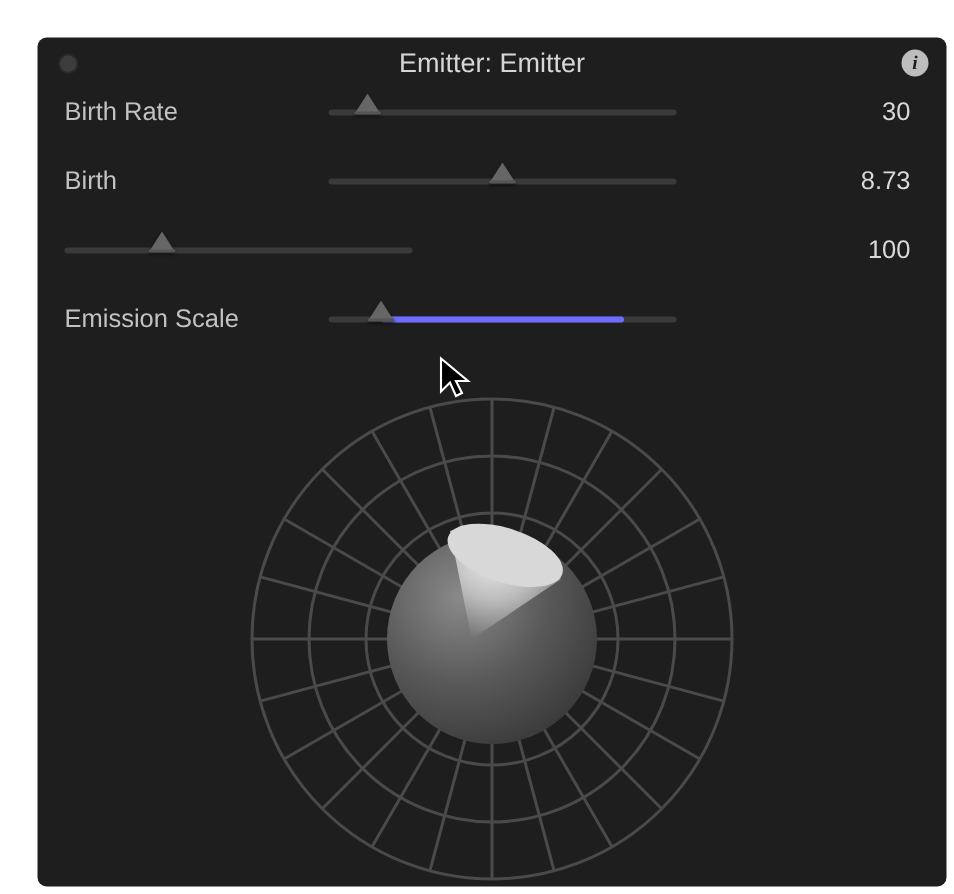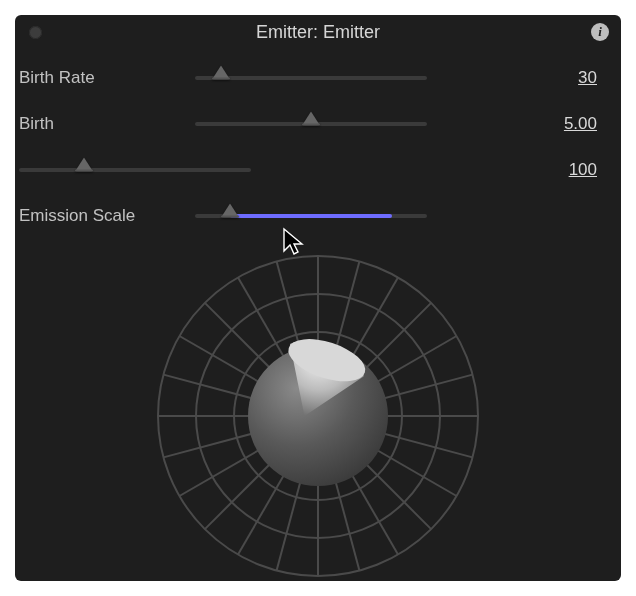--- a/index.html
+++ b/index.html
@@ -3,21 +3,21 @@
 <meta charset="utf-8">
 <style>
   html, body {
     margin: 0;
     padding: 0;
     background: #fff;
   }
   .panel {
     width: 606px;
     height: 566px;
-    margin: 15px;
+    margin: 25px;
     background: #1e1e1e;
     border-radius: 6px;
     font-family: -apple-system, "Helvetica Neue", Helvetica, Arial, sans-serif;
     color: #c9c9c9;
     position: relative;
     overflow: hidden;
   }
 
   
   .titlebar {
@@ -65,23 +65,23 @@
     line-height: 1;
     padding-bottom: 1px;
   }
 
   
   .params {
     padding-top: 6px;
   }
   .row {
     display: flex;
-    align-items: center;
+    align-items: flex-start;
     height: 46px;
-    padding: 0 18px 0 4px;
+    padding: 0 18px 0 18px;
   }
   .row .label {
     width: 176px;
     font-size: 17px;
     color: #c2c2c2;
   }
   .slider {
     position: relative;
     flex: 0 0 232px;
     height: 20px;
@@ -125,21 +125,20 @@
     width:18px; height:2px;
     background:#555;
     border-radius:1px;
   }
   .value {
     flex: 1;
     text-align: right;
     font-size: 17px;
     color: #d9d9d9;
     padding-right: 6px;
-    text-decoration: underline;
   }
 
   
   .dial-wrap {
     position: absolute;
     left: 50%;
     transform: translateX(-50%);
     top: 236px;
   }
   .dial {
@@ -178,21 +177,21 @@
       </div>
       <div class="value">30</div>
     </div>
 
     <div class="row">
       <div class="label">Birth</div>
       <div class="slider">
         <div class="track"></div>
         <div class="thumb" style="left: 50%;"></div>
       </div>
-      <div class="value">5.00</div>
+      <div class="value">8.73</div>
     </div>
 
     <div class="row">
       <div class="slider">
         <div class="track"></div>
         <div class="thumb" style="left: 28%;"></div>
       </div>
       <div class="value">100</div>
     </div>
 

